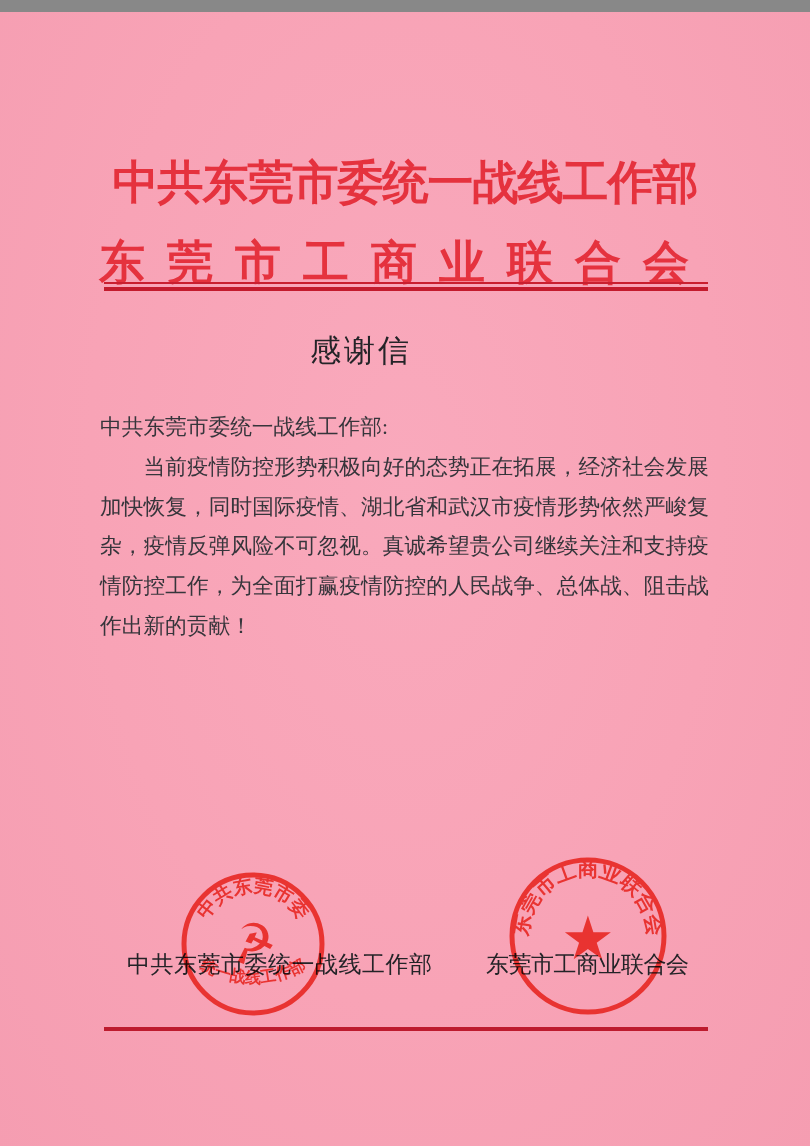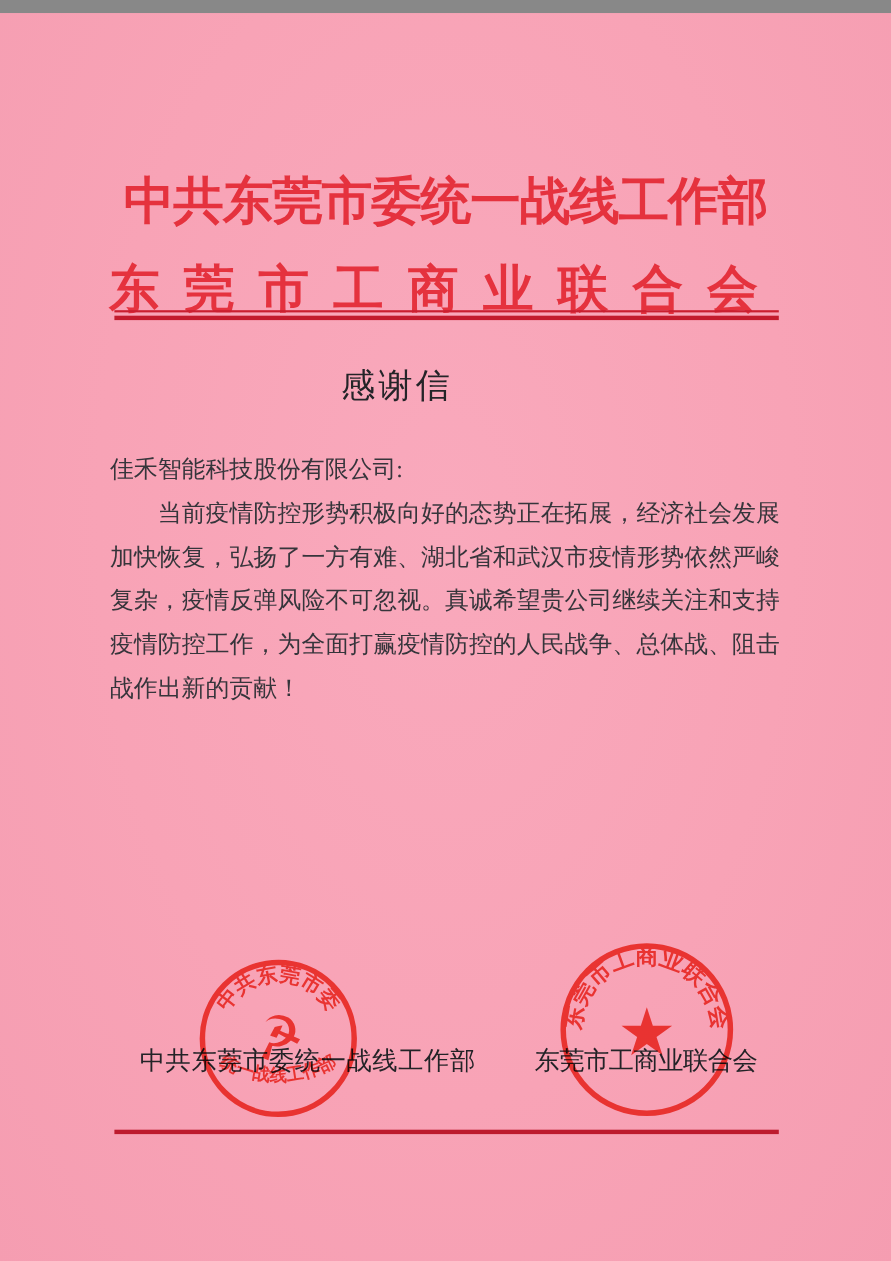--- a/index.html
+++ b/index.html
@@ -111,22 +111,22 @@
 
   <div class="org-line org-line-1">中共东莞市委统一战线工作部</div>
 
   <div class="org-line org-line-2">东莞市工商业联合会</div>
 
   <div class="header-rule"></div>
 
   <div class="letter-title">感谢信</div>
 
   <div class="letter-body">
-    <p>佳禾智能科技股份有限公司:</p>
-    <p class="indent">当前疫情防控形势积极向好的态势正在拓展，经济社会发展加快恢复，弘扬了一方有难、湖北省和武汉市疫情形势依然严峻复杂，疫情反弹风险不可忽视。真诚希望贵公司继续关注和支持疫情防控工作，为全面打赢疫情防控的人民战争、总体战、阻击战作出新的贡献！</p>
+    <p>中共东莞市委统一战线工作部:</p>
+    <p class="indent">当前疫情防控形势积极向好的态势正在拓展，经济社会发展加快恢复，同时国际疫情、湖北省和武汉市疫情形势依然严峻复杂，疫情反弹风险不可忽视。真诚希望贵公司继续关注和支持疫情防控工作，为全面打赢疫情防控的人民战争、总体战、阻击战作出新的贡献！</p>
   </div>
 
   <div class="sig sig-left">中共东莞市委统一战线工作部</div>
 
   <div class="sig sig-right">东莞市工商业联合会</div>
 
 
   <svg class="seal seal-left" width="152" height="152" viewBox="0 0 152 152">
     <circle cx="76" cy="76" r="69" fill="none" stroke="#ee372a" stroke-width="5"></circle>
     <path id="seal-left-arc" d="M 25.8,62.5 A 52,52 0 0 1 126.2,62.5" fill="none"></path>

